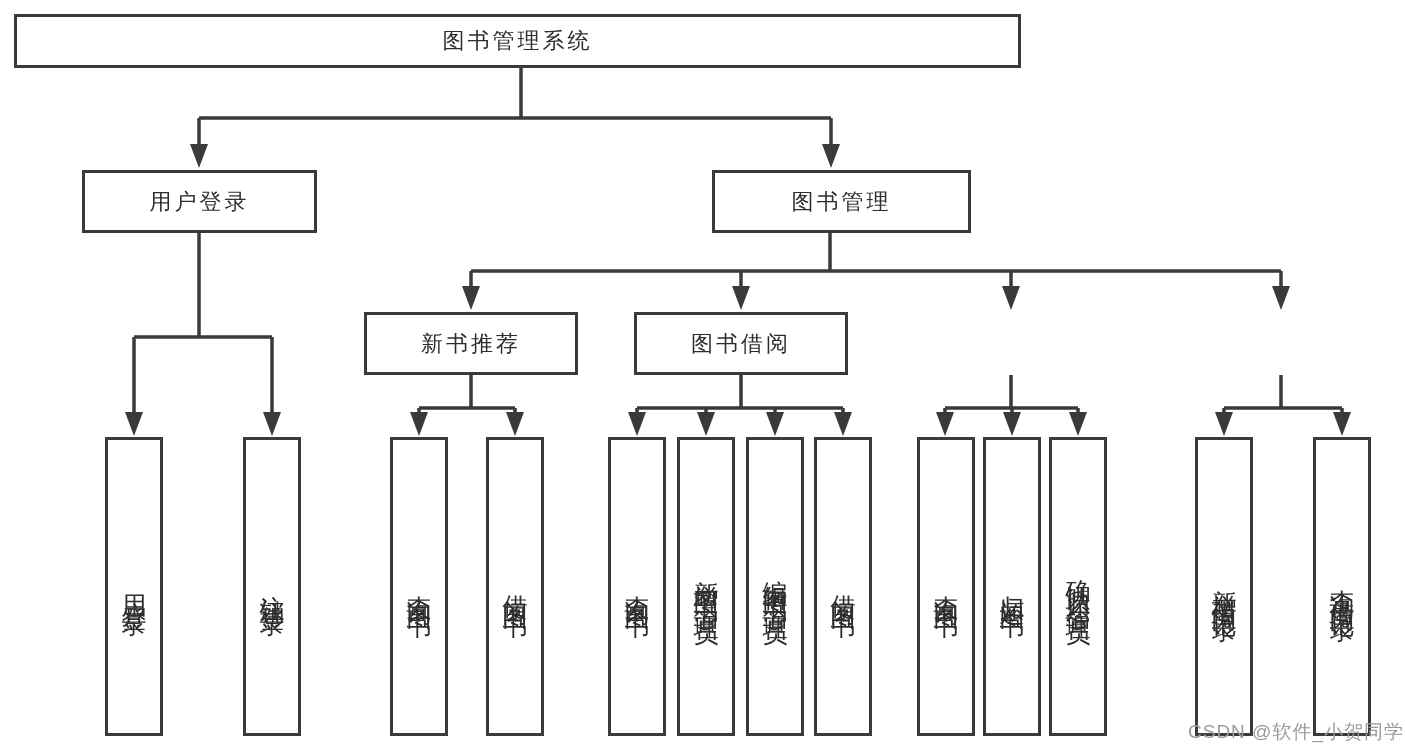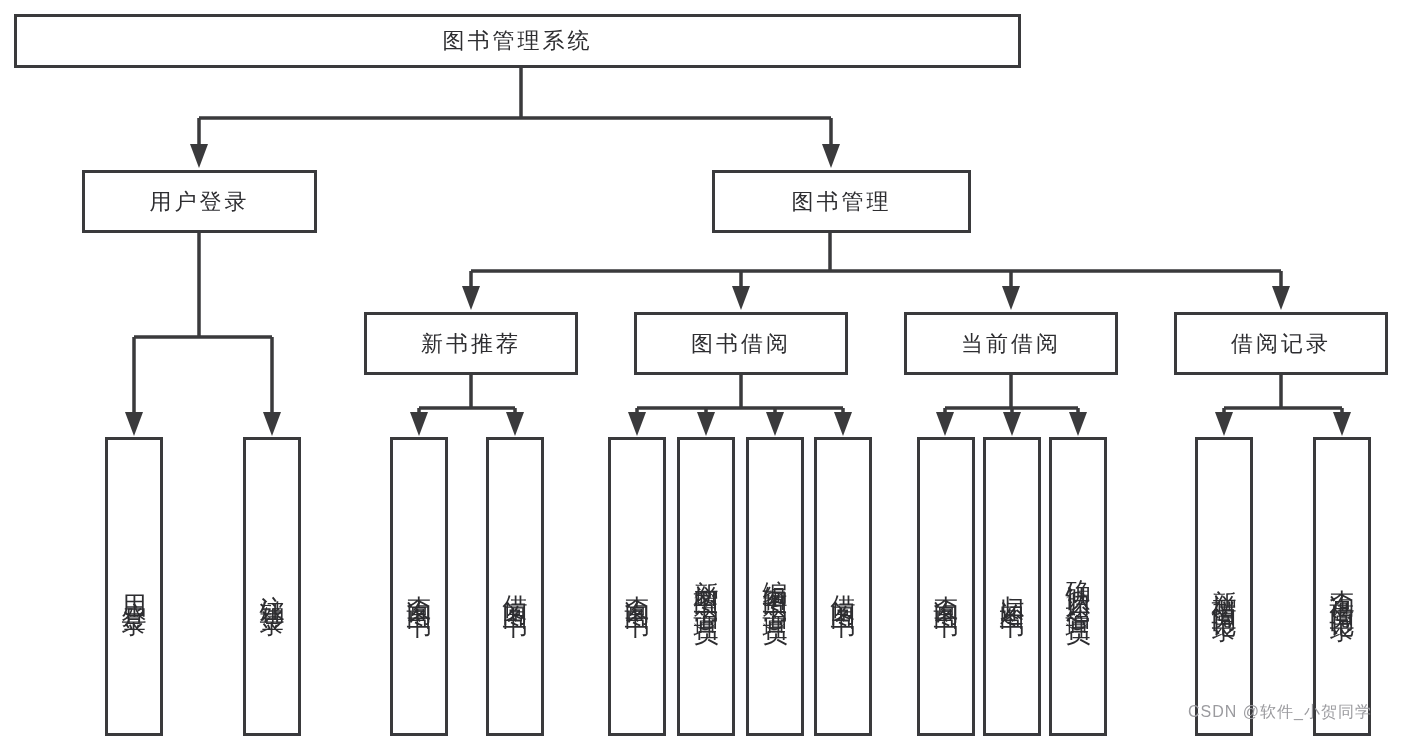--- a/index.html
+++ b/index.html
@@ -27,22 +27,22 @@
   }
   .v-box span{
     writing-mode:vertical-rl;
     text-orientation:mixed;
     font-size:25px;
     letter-spacing:6px;
     line-height:1;
   }
   .watermark{
     position:absolute;
-    left:1188px;top:702px;
-    font-size:16px;
+    left:1188px;top:719px;
+    font-size:19px;
     letter-spacing:1px;
     color:var(--watermark_text,#9b9b9f);
     white-space:nowrap;
   }
 </style>
 </head>
 <body>
 
 <div class="stage">
 
@@ -92,26 +92,20 @@
   <div class="box h-box" style="left:712px;top:170px;width:259px;height:63px;">
     <span>图书管理</span>
   </div>
 
   <div class="box h-box" style="left:364px;top:312px;width:214px;height:63px;">
     <span>新书推荐</span>
   </div>
   <div class="box h-box" style="left:634px;top:312px;width:214px;height:63px;text-align:center;">
     <span>图书借阅</span>
   </div>
-  <div class="box h-box" style="left:904px;top:312px;width:214px;height:63px;">
-    <span>当前借阅</span>
-  </div>
-  <div class="box h-box" style="left:1174px;top:312px;width:214px;height:63px;">
-    <span>借阅记录</span>
-  </div>
 
   <div class="box v-box" style="left:105px;">
     <span>用户登录</span>
   </div>
   <div class="box v-box" style="left:243px;">
     <span>注销登录</span>
   </div>
 
   <div class="box v-box" style="left:390px;">
     <span>查询图书</span>

